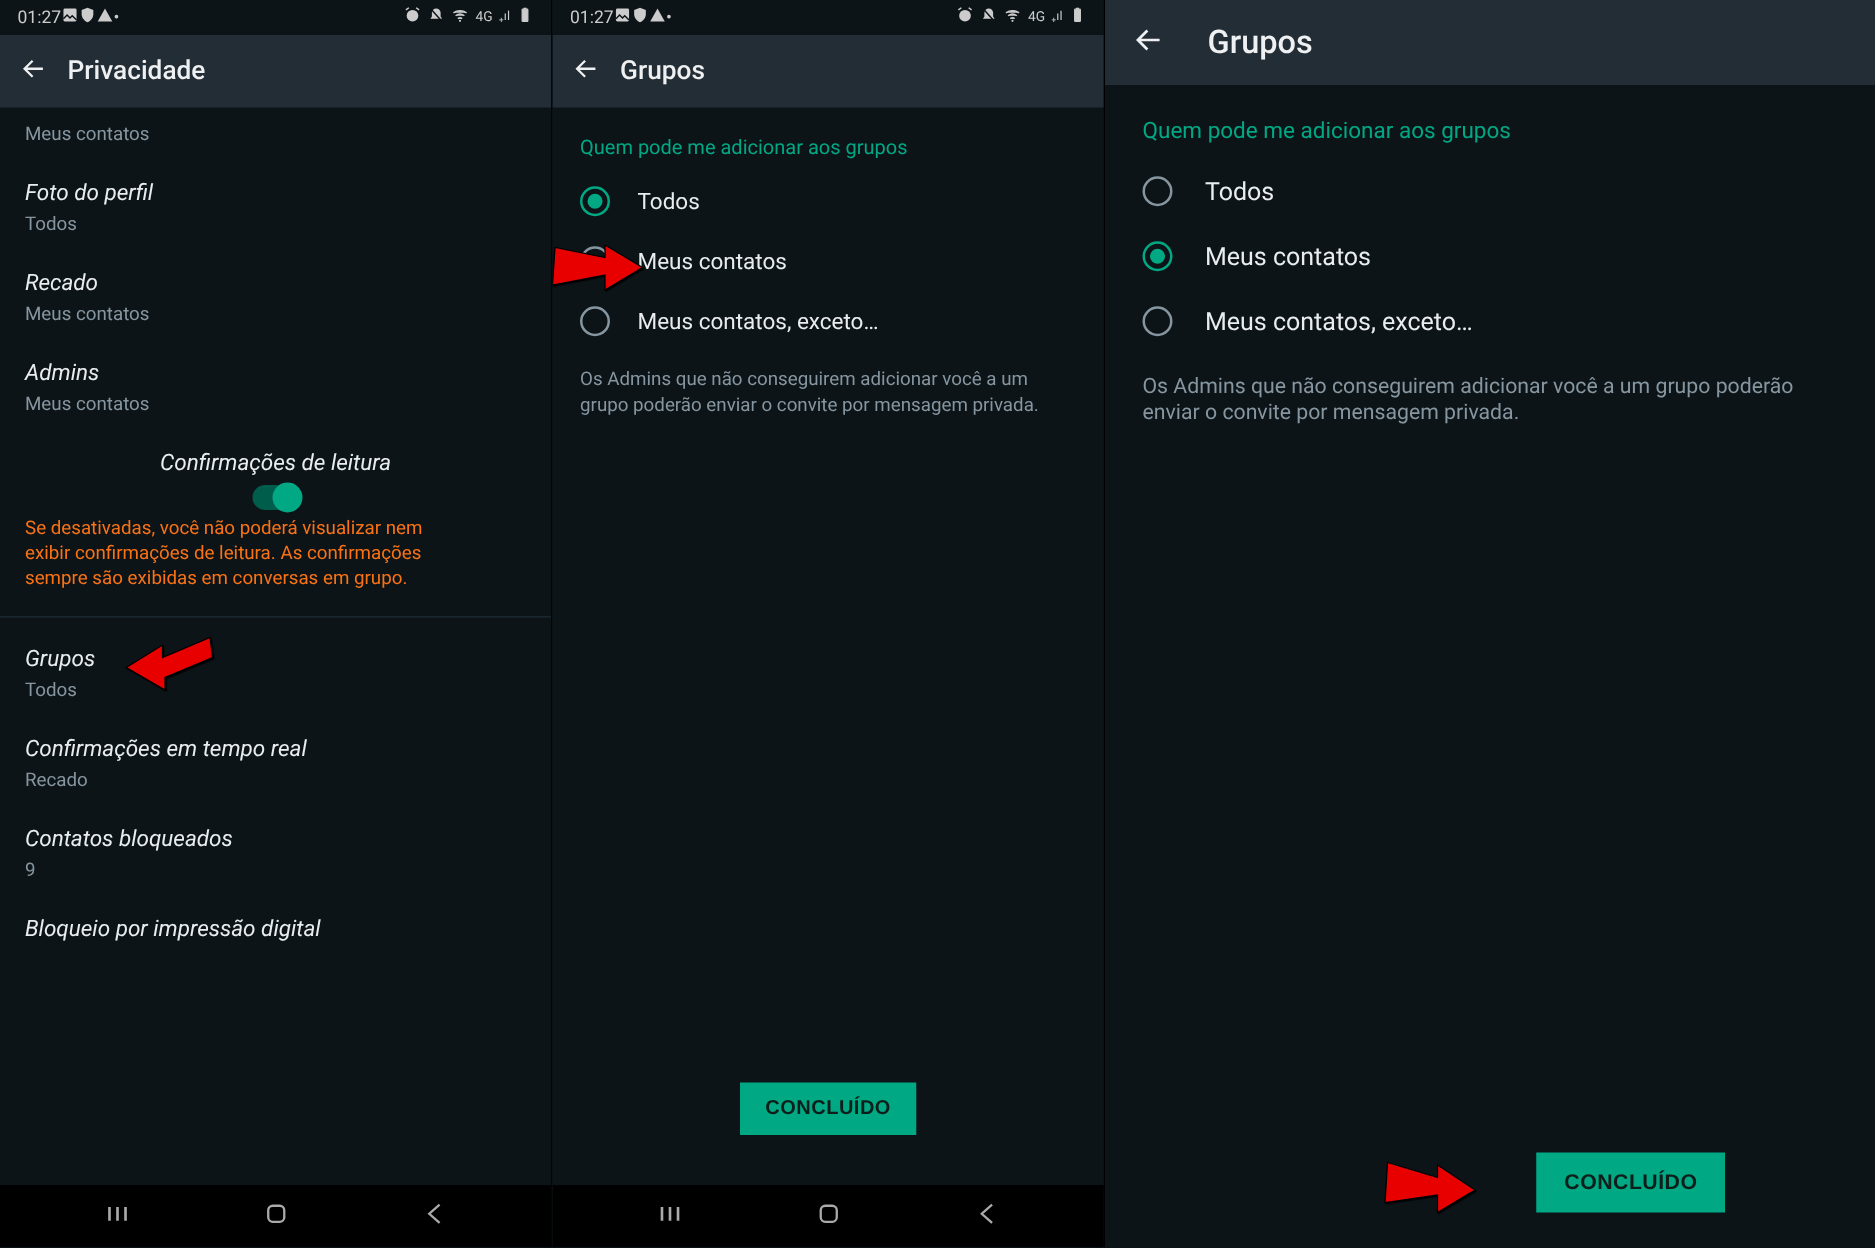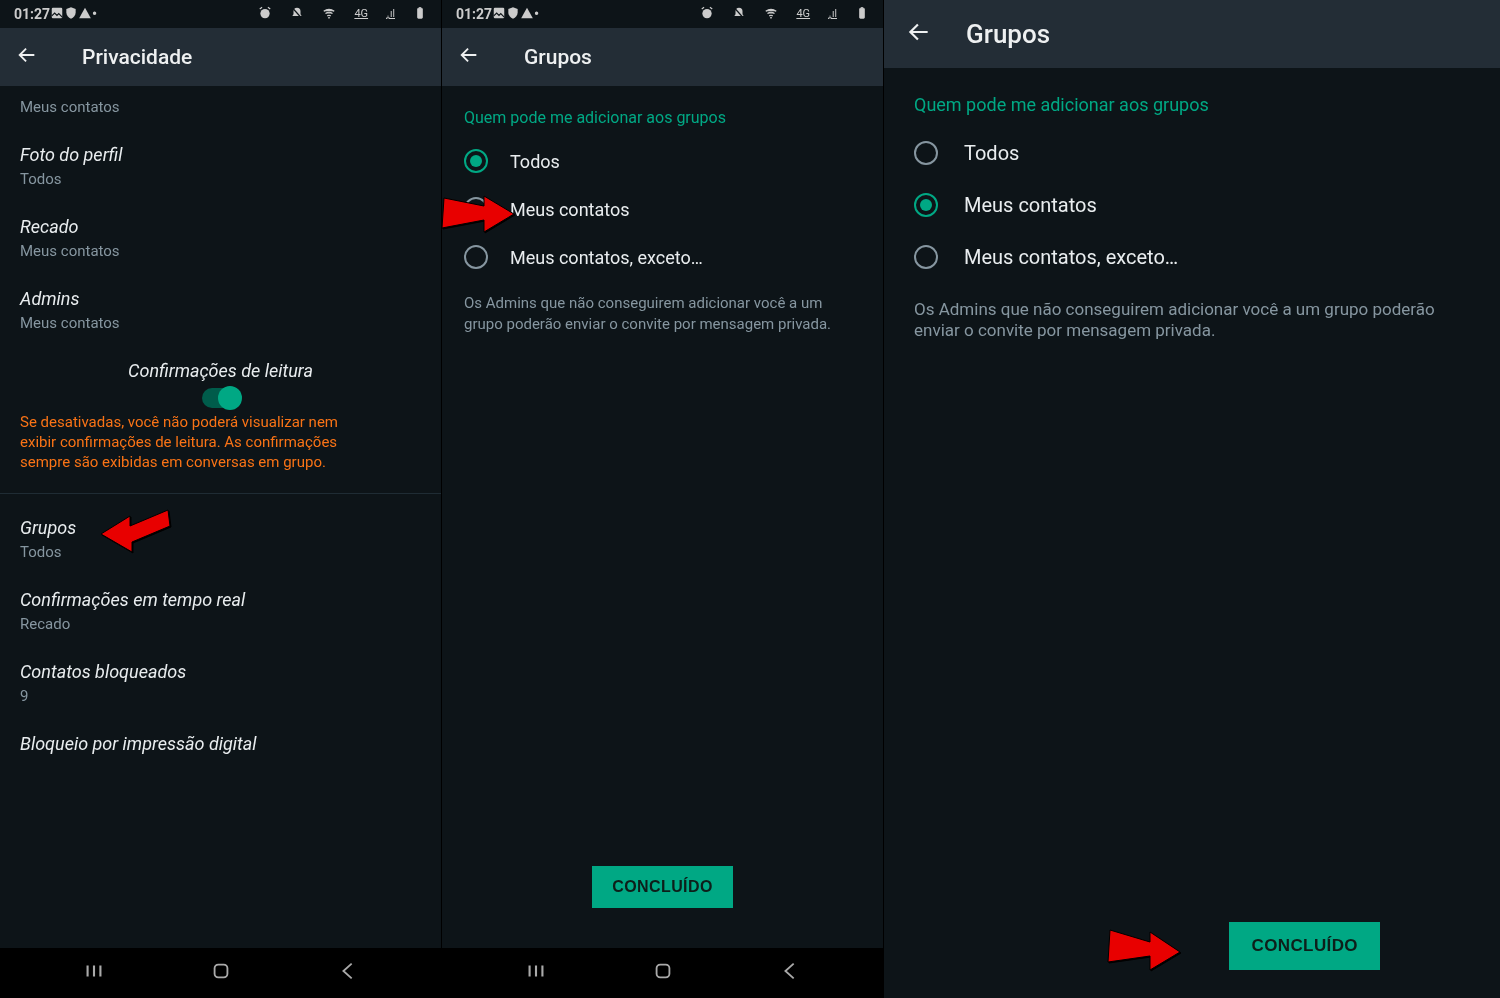--- a/index.html
+++ b/index.html
@@ -24,29 +24,29 @@
     .status-bar {
       height: 28px;
       display: flex;
       align-items: center;
       justify-content: space-between;
       padding: 0 14px;
       background: #0d1418;
       color: #ccc;
       font-size: 14px;
     }
-    .status-left { display: flex; align-items: center; gap: 0; font-weight: bold; }
-    .status-right { display: flex; align-items: center; gap: 18px; font-size: 13px; text-decoration: underline;}
+    .status-left { display: flex; align-items: center; gap: 0; }
+    .status-right { display: flex; align-items: center; gap: 5px; font-size: 13px;}
     .app-bar {
       height: 58px;
       display: flex;
       align-items: center;
       padding: 0 16px;
       background: #232d36;
-      gap: 44px;
+      gap: 16px;
     }
     .app-bar-c { height: 68px; }
     .back-icon svg { width: 22px; height: 22px; stroke: #eef0f1; fill:none; stroke-width:2;}
     .app-title {
       color: #eef0f1;
       font-size: 21px;
       font-weight: 500;
     }
     .app-title-c { font-size: 26px; }
     .content {

